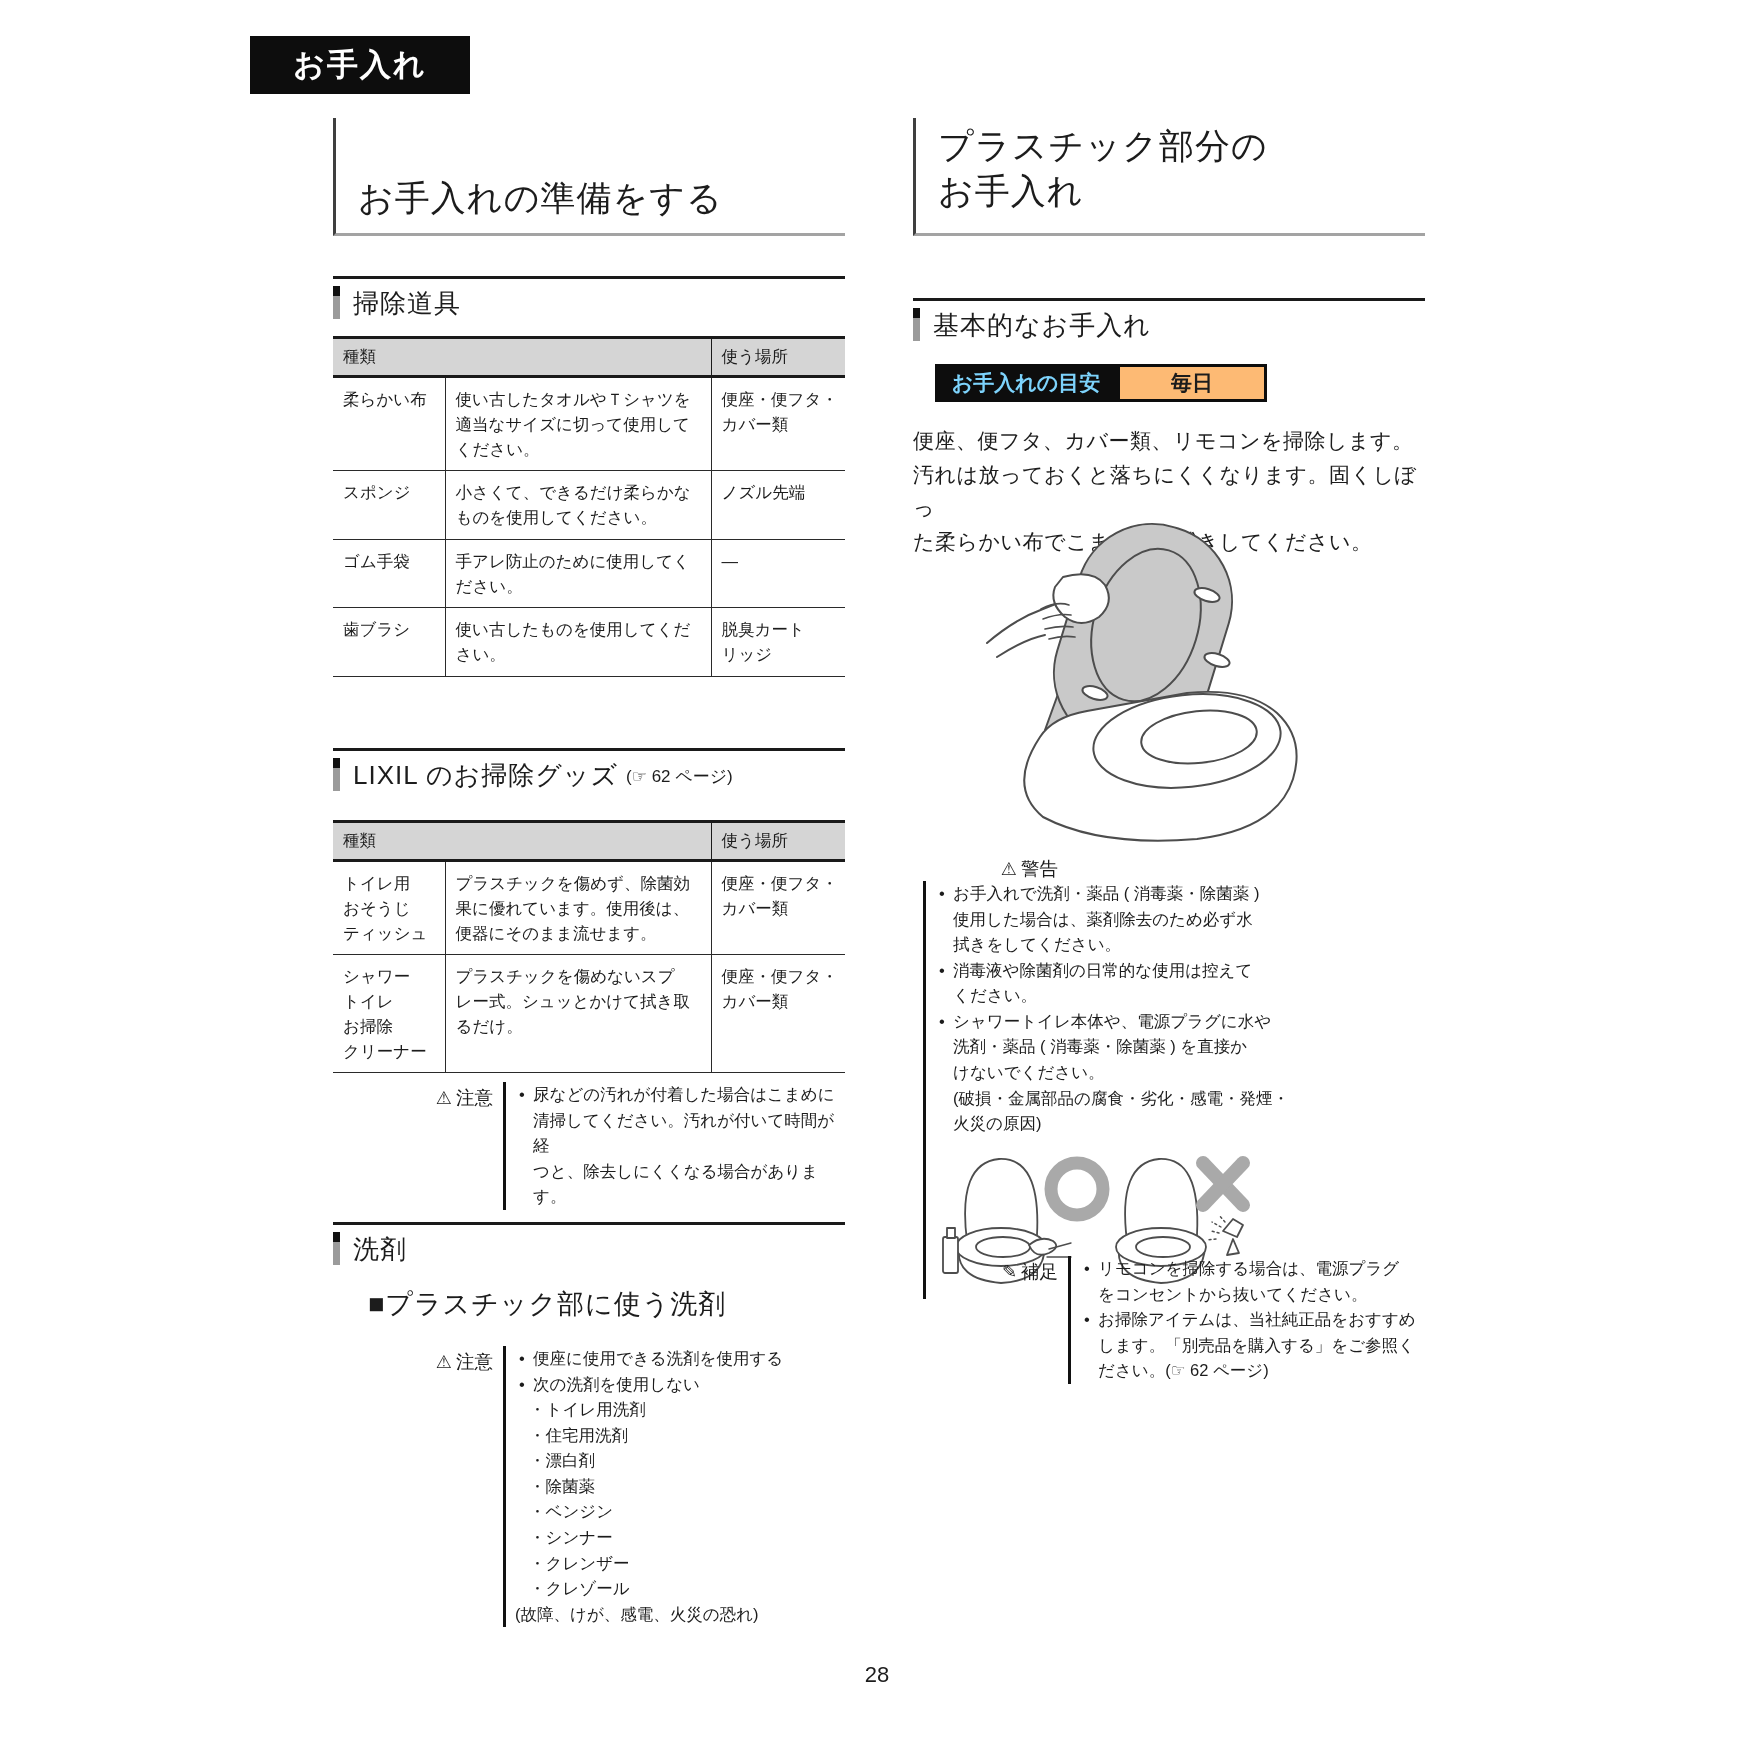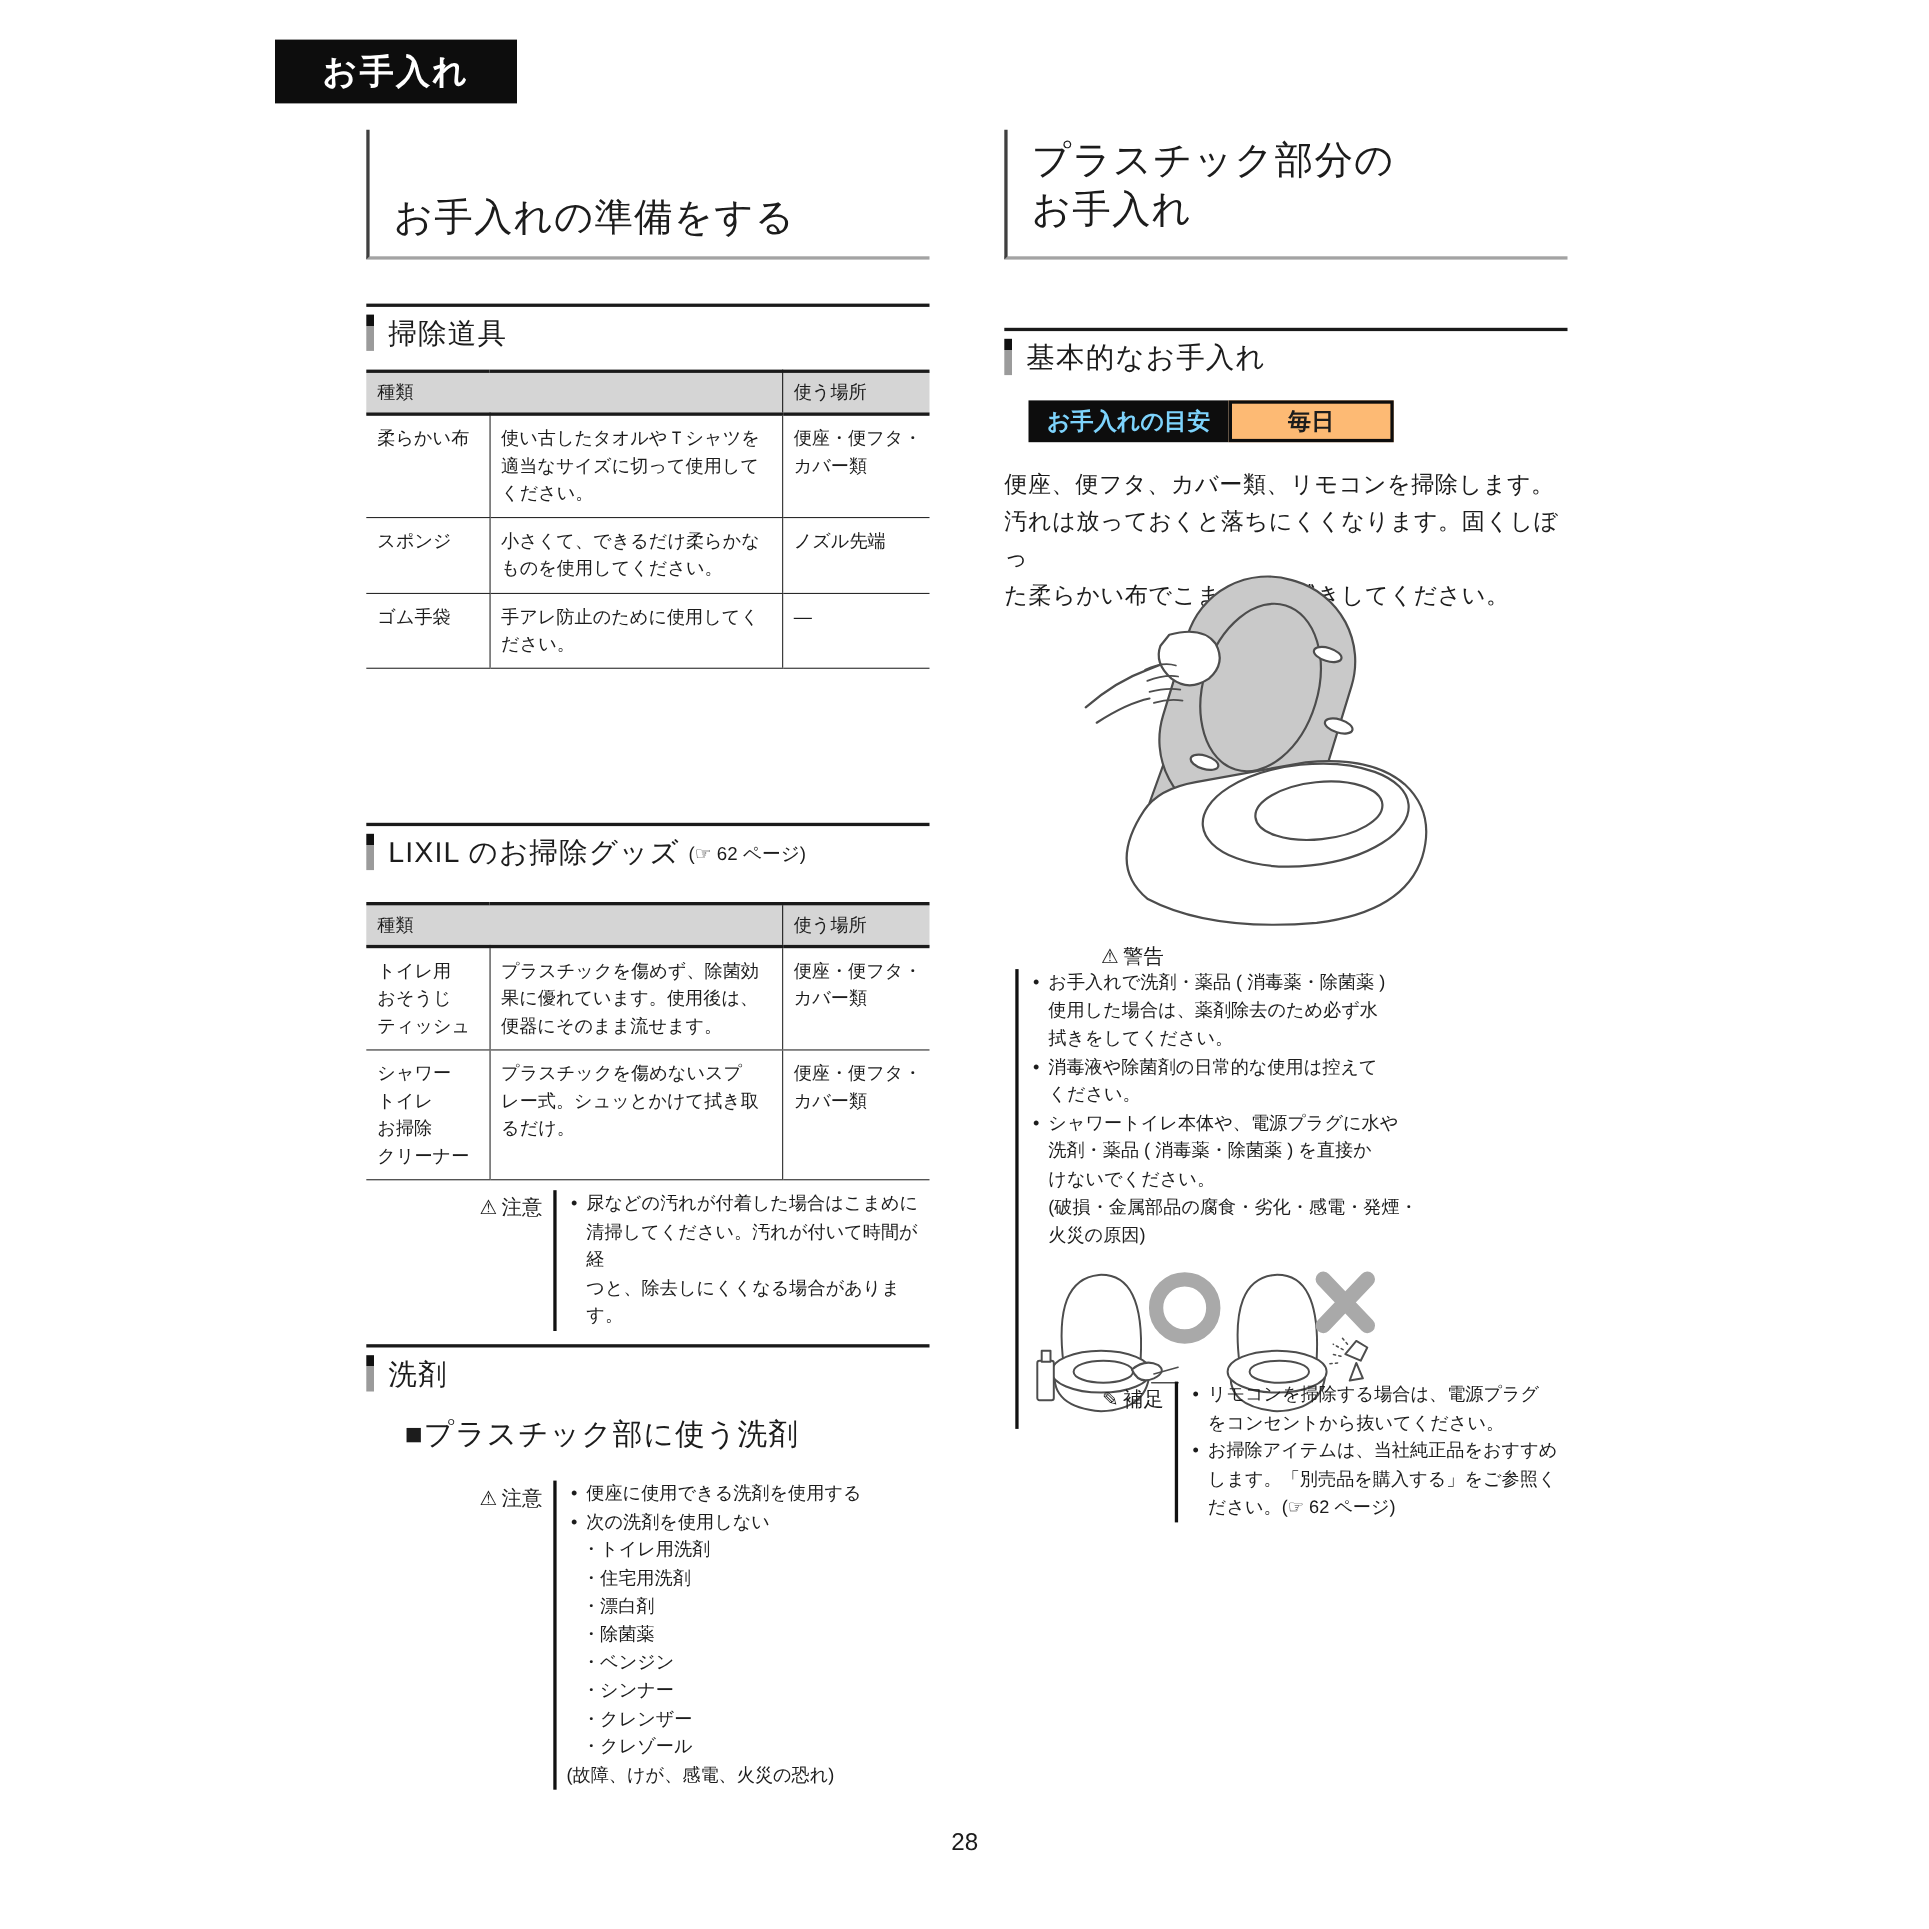--- a/index.html
+++ b/index.html
@@ -104,20 +104,27 @@
       <td class="kind">スポンジ</td>
       <td class="desc">小さくて、できるだけ柔らかな
 ものを使用してください。</td>
       <td class="place">ノズル先端</td>
     </tr>
     <tr>
       <td class="kind">ゴム手袋</td>
       <td class="desc">手アレ防止のために使用してく
 ださい。</td>
       <td class="place">—</td>
+    </tr>
+    <tr>
+      <td class="kind">歯ブラシ</td>
+      <td class="desc">使い古したものを使用してくだ
+さい。</td>
+      <td class="place">脱臭カート
+リッジ</td>
     </tr>
   </tbody>
 </table>
 
 <div class="abs sec" style="left:333px;top:748px;">
   <span class="bar"></span>
   <span class="t">LIXIL のお掃除グッズ</span>
   <span class="ref">(☞ 62 ページ)</span>
 </div>
 

